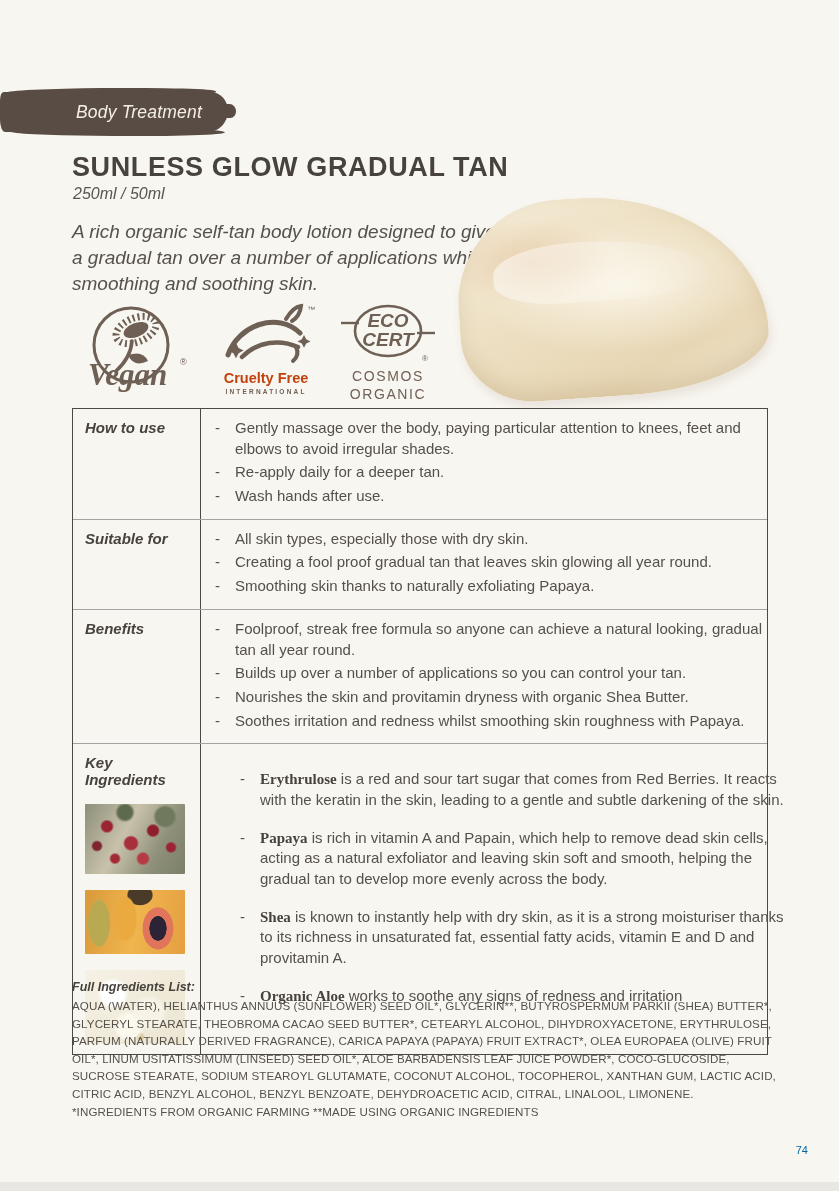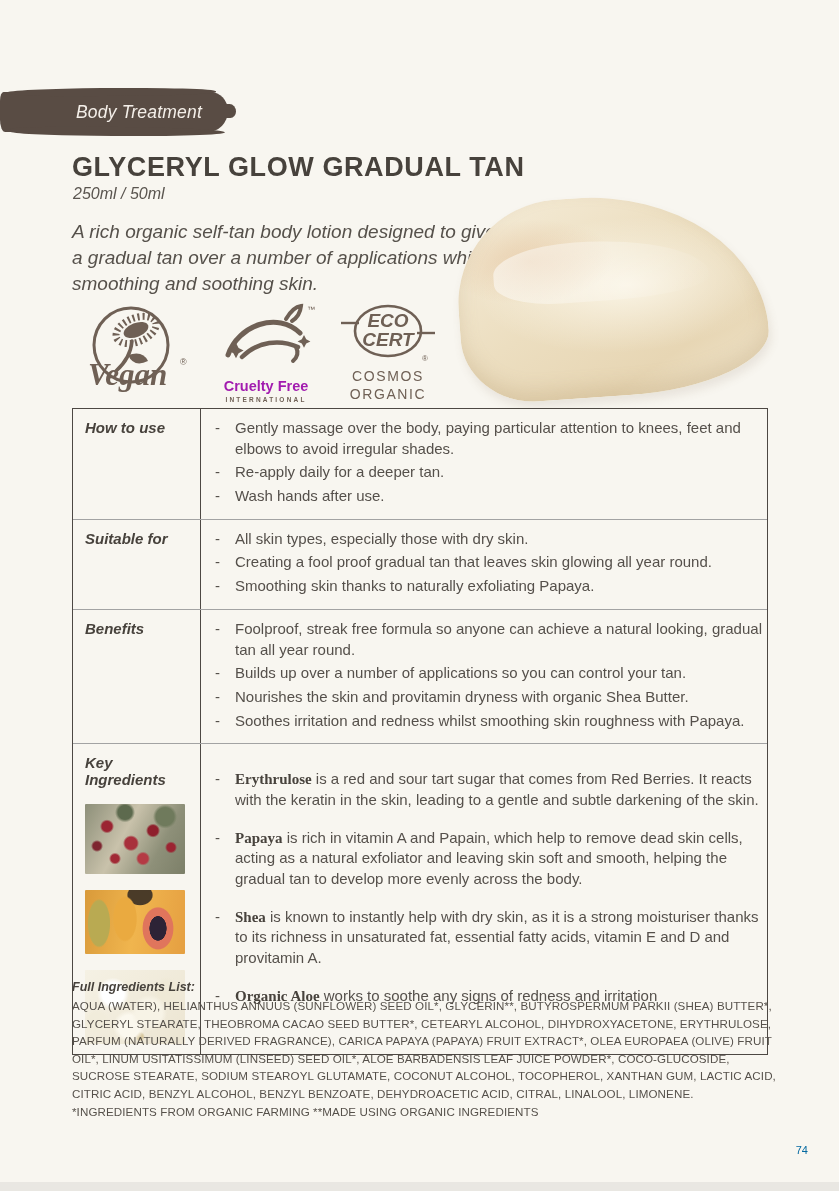--- a/index.html
+++ b/index.html
@@ -60,21 +60,21 @@
     position:absolute; left:12%; top:22%; width:70%; height:30%;
     background:linear-gradient(120deg, rgba(255,255,255,.55), rgba(255,255,255,0));
     border-radius:50% 80% 60% 40% / 60% 90% 40% 50%;
   }
 
   
   .logos { position:absolute; left:74px; top:303px; display:flex; align-items:flex-start; gap:24px; }
   .logo { color:#6f6055; }
   .logo svg { display:block; }
   .logo-cf { text-align:center; width:100px; }
-  .logo-cf .cf-label { font-size:14.5px; font-weight:bold; margin-top:9px; color:#a21caf; }
+  .logo-cf .cf-label { font-size:14.5px; font-weight:bold; margin-top:1px; color:#c2410c; }
   .logo-cf .cf-sub { font-size:6.5px; letter-spacing:2.2px; font-weight:bold; margin-top:2px; color:#6f6055; }
   .logo-eco { text-align:center; width:96px; }
   .logo-eco .eco-sub { font-size:14px; letter-spacing:1.6px; line-height:1.25; margin-top:3px; color:#6f6055; font-weight:500; }
 
   
   .info-table {
     position:absolute; left:72px; top:408px; width:696px;
     border:1px solid #4d4843; background:#f8f6f0;
   }
   .table-row { display:flex; border-bottom:1px solid #a3a3a3; }
@@ -88,21 +88,21 @@
   .bullets { list-style:none; }
   .bullet { display:flex; margin-bottom:3px; }
   .bullet .dash { width:20px; flex:0 0 20px; font-size:15px; line-height:1.38; color:#55504b; }
   .bullet .btext { font-size:15px; line-height:1.38; color:#55504b; width:528px; }
   .bullet .btext strong { color:#47423c;font-family:Liberation Serif, serif; }
   .bullets.spaced { padding-top:16px; }
   .bullets.spaced .bullet { margin-bottom:17px; }
   .table-row:nth-child(1) { min-height:87px; }
   .table-row:nth-child(2) { min-height:72px; }
   .table-row:nth-child(3) { min-height:124px; }
-  .table-row:nth-child(4) { min-height:283px; }
+  .table-row:nth-child(4) { min-height:283px;gap:25px; }
 
   
   .ing-img { width:100px; height:66px; margin-top:16px; border-radius:1px; }
   .img-red-berries {
     height:70px;
     background:
       radial-gradient(circle at 22% 32%, #9b2432 0 5px, transparent 7px),
       radial-gradient(circle at 46% 56%, #a8303c 0 6px, transparent 8px),
       radial-gradient(circle at 68% 38%, #8f1f2c 0 5px, transparent 7px),
       radial-gradient(circle at 58% 78%, #b43a44 0 5px, transparent 7px),
@@ -145,21 +145,21 @@
 </head>
 <body>
 
 <div class="page">
 
   <div class="badge">
     <div class="badge-tip"></div>
     <span>Body Treatment</span>
   </div>
 
-  <h1 class="title">GLYCERYL GLOW GRADUAL TAN</h1>
+  <h1 class="title">SUNLESS GLOW GRADUAL TAN</h1>
   <div class="sizes">250ml / 50ml</div>
   <p class="description">A rich organic self-tan body lotion designed to give a gradual tan over a number of applications whilst smoothing and soothing skin.</p>
 
   <div class="swatch">
     <div class="blob"></div>
     <div class="streak"></div>
   </div>
 
   <div class="logos">
 

